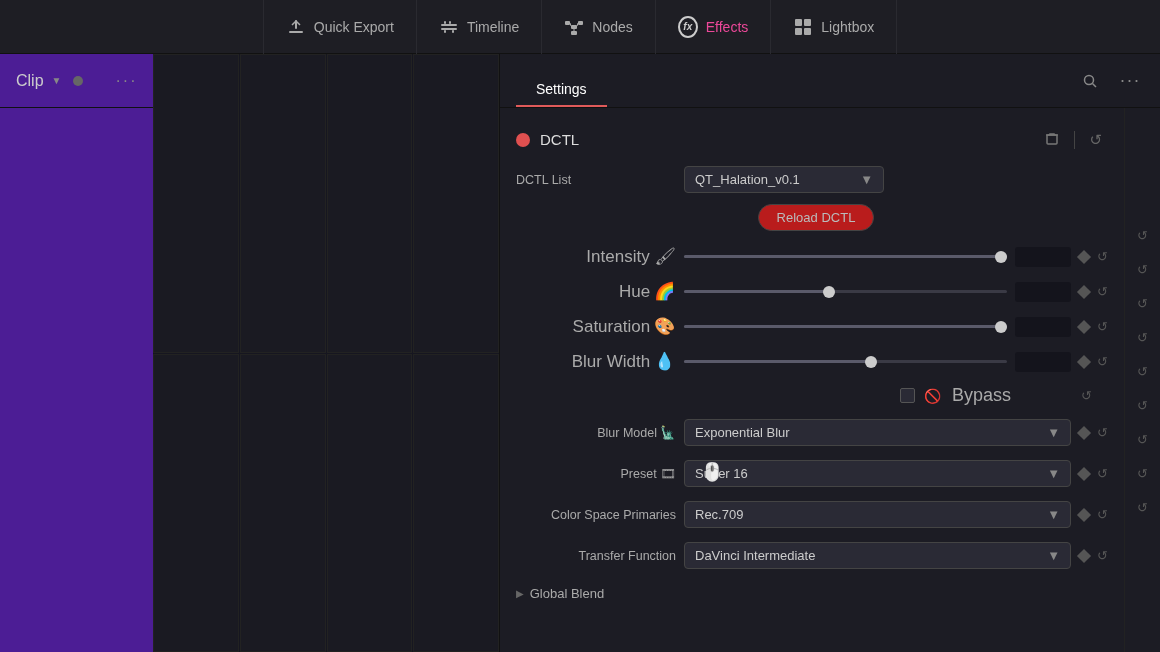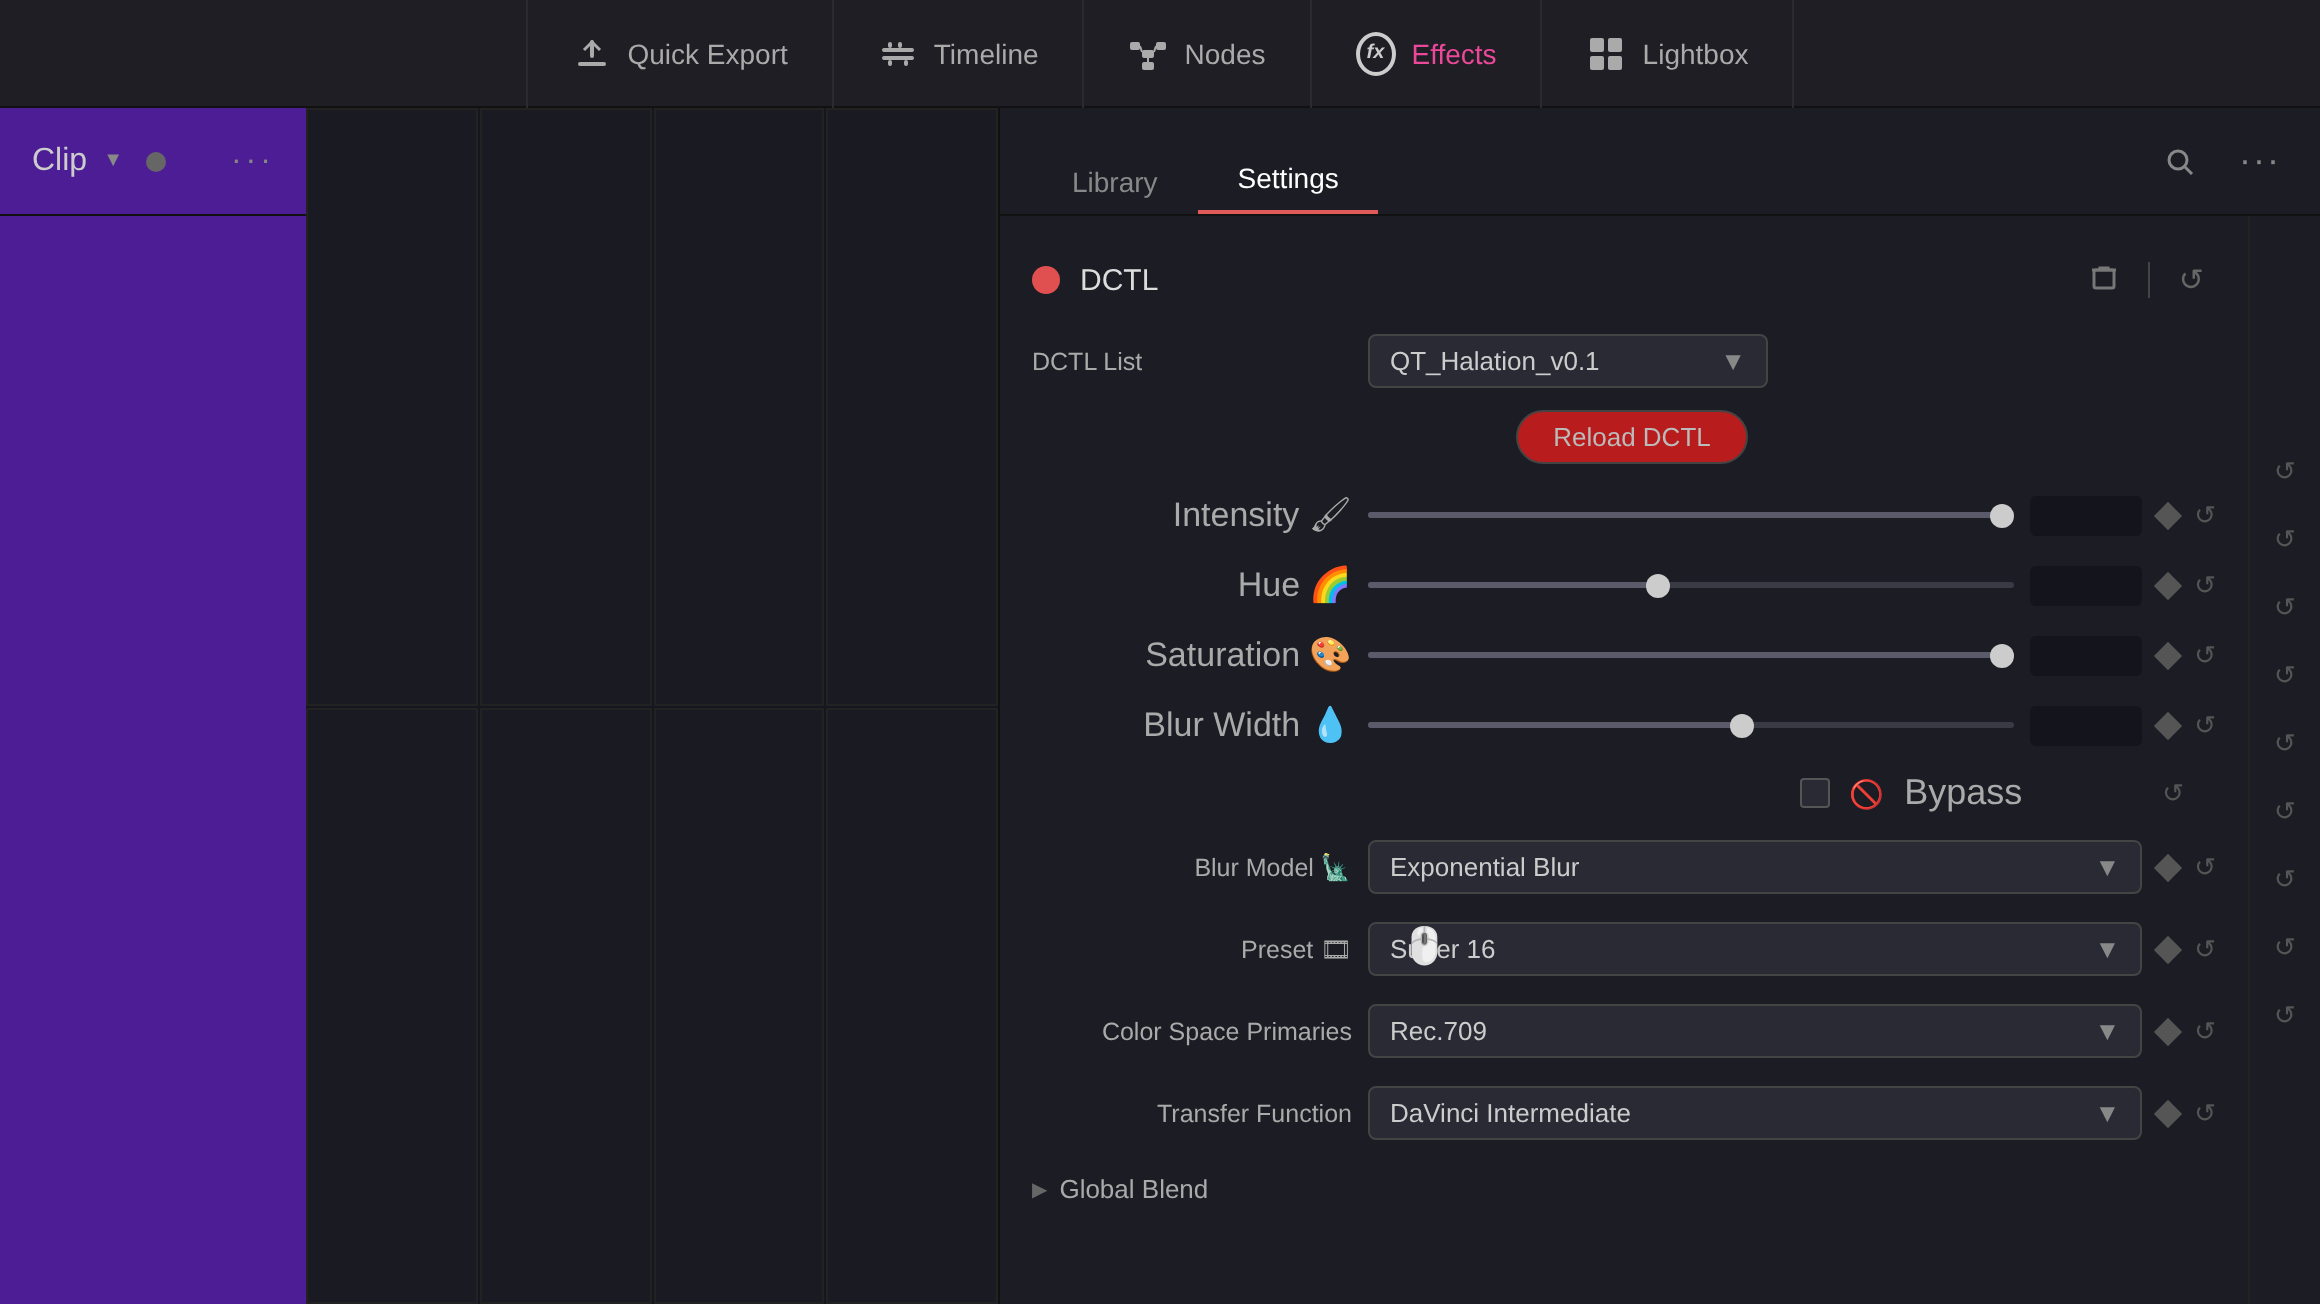--- a/index.html
+++ b/index.html
@@ -464,23 +464,20 @@
       <div class="clip-cell"></div>
       <div class="clip-cell"></div>
       <div class="clip-cell"></div>
     </div>
   </div>
 
   <div class="right-panel">
 
     <div class="tabs-bar">
       <div class="tabs-left">
-        <div class="tab">
-          <span>Library</span>
-        </div>
         <div class="tab active">
           <span>Settings</span>
         </div>
       </div>
       <div class="tabs-right">
         <div class="icon-btn">
           <svg width="16" height="16" viewBox="0 0 16 16" fill="none">
             <circle cx="7" cy="7" r="4.5" stroke="#888" stroke-width="1.5"></circle>
             <line x1="10.5" y1="10.5" x2="14" y2="14" stroke="#888" stroke-width="1.5"></line>
           </svg>

